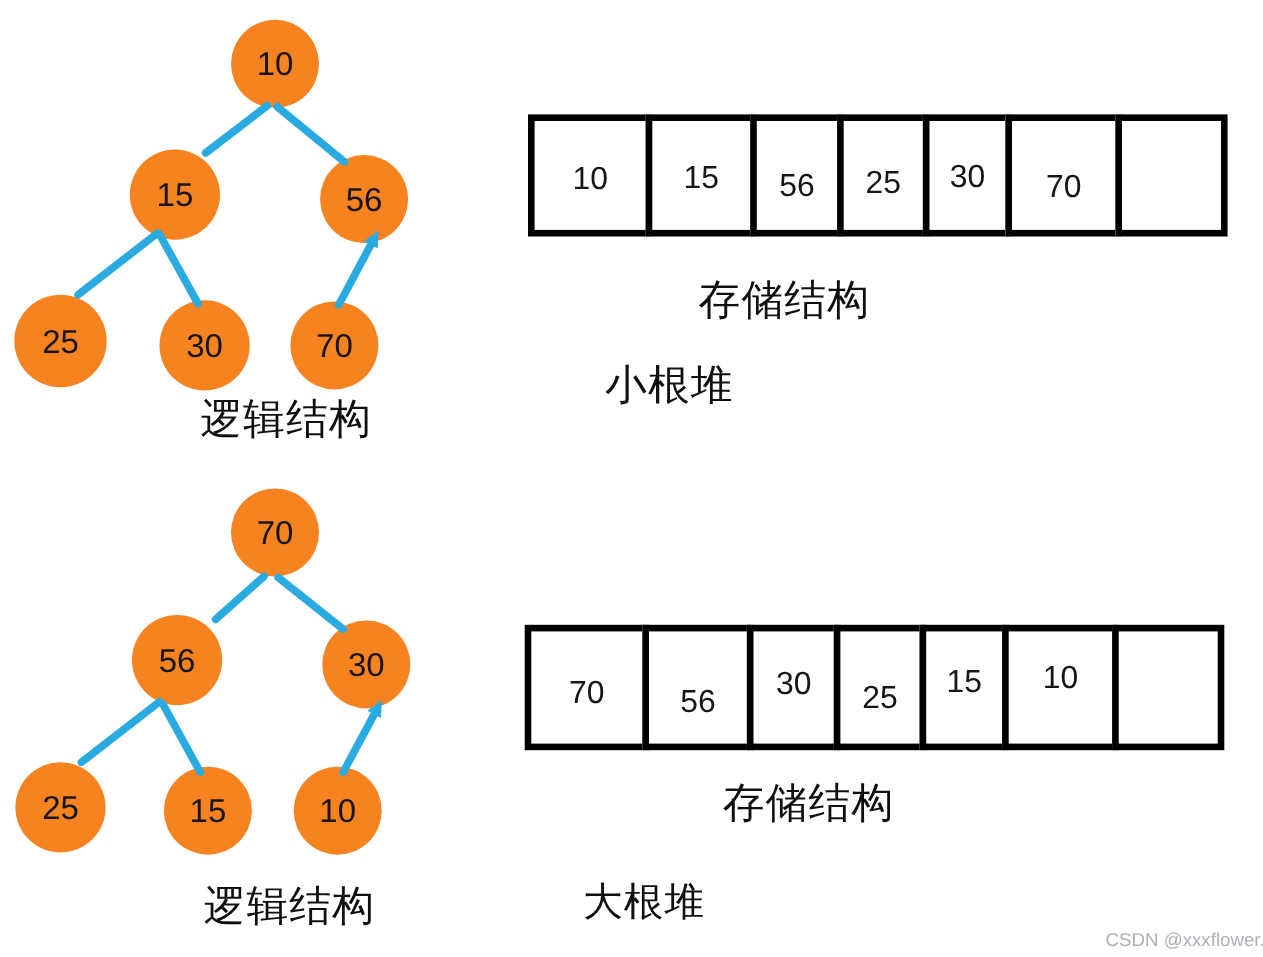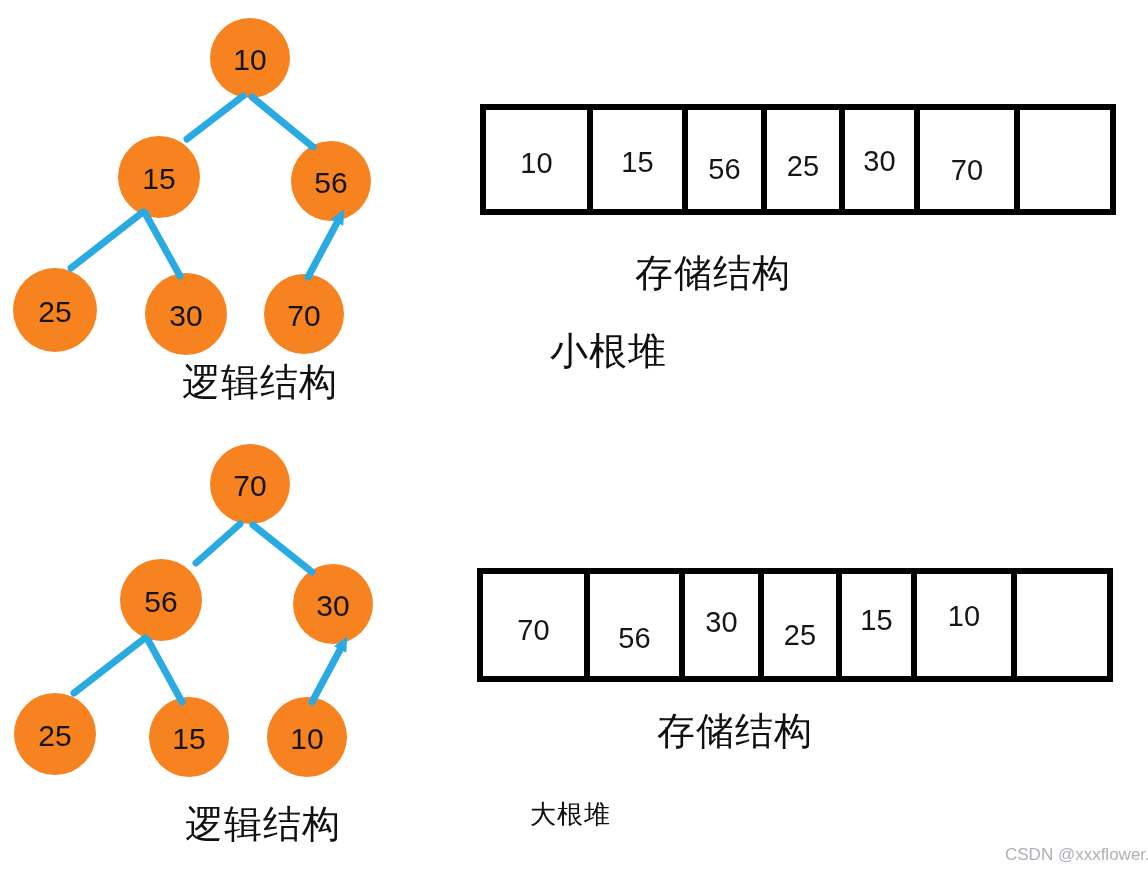--- a/index.html
+++ b/index.html
@@ -18,21 +18,21 @@
     line-height:1.1;
     color:#101010;
     white-space:nowrap;
     letter-spacing:1px;
   }
   #min-tree-label{left:182px;top:362px;}
   #min-array-label{left:635px;top:253px;}
   #min-caption{left:510px;top:331px;margin-left:40px;}
   #max-tree-label{left:185px;top:804px;}
   #max-array-label{left:657px;top:711px;}
-  #max-caption{left:530px;top:800px;font-size:26px;}
+  #max-caption{left:530px;top:800px;font-size:36px;}
   .array{
     position:absolute;
     display:flex;
     align-items:flex-start;
   }
   #array-0{left:480px;top:104px;}
   #array-1{left:477px;top:568px;}
   .cell{
     box-sizing:border-box;
     border:6px solid #000;

